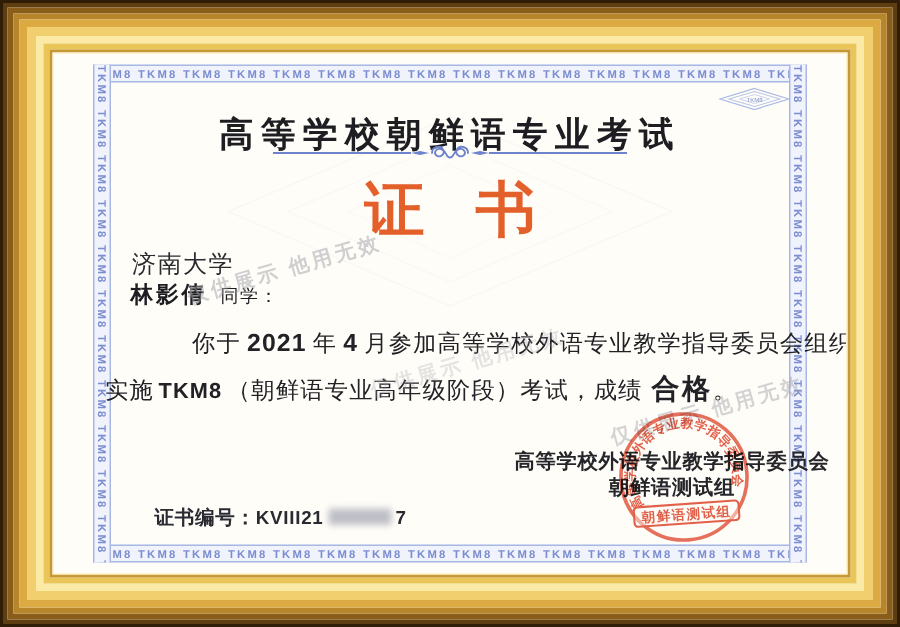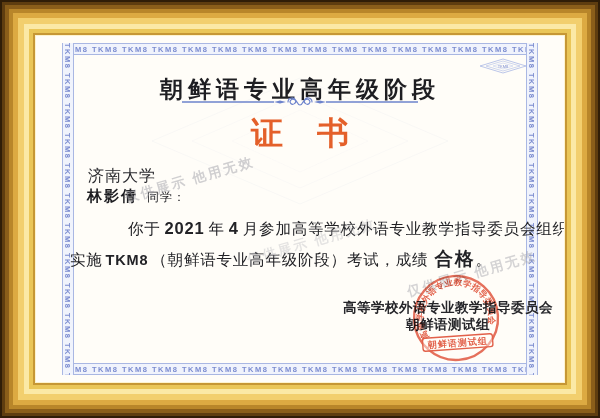--- a/index.html
+++ b/index.html
@@ -27,21 +27,21 @@
   .strip.bottom{bottom:7px;}
   .strip.v{top:7px;bottom:7px;width:12px;border-left:1px solid #a9b7e3;border-right:1px solid #a9b7e3;
            writing-mode:vertical-rl;line-height:11px;}
   .strip.left{left:26px;}
   .strip.right{right:26px;}
 
   
   .title{position:absolute;left:0;right:0;top:38px;text-align:center;font-size:23px;font-weight:bold;
          color:#1e1e22;letter-spacing:5px;z-index:2;}
   .divider{position:absolute;left:0;right:0;top:58px;text-align:center;z-index:2;}
-  .sealword{position:absolute;left:0;right:0;top:76px;text-align:center;font-size:32px;font-weight:bold;
+  .sealword{position:absolute;left:0;right:0;top:76px;text-align:center;font-size:40px;font-weight:bold;
             color:#e4602a;letter-spacing:34px;text-indent:34px;z-index:2;}
   .university{position:absolute;left:52px;top:130px;font-size:16px;color:#2a2a2e;letter-spacing:1px;z-index:2;}
   .studentline{position:absolute;left:51px;top:151px;z-index:2;color:#1d1d21;}
   .sname{font-size:15px;font-weight:bold;letter-spacing:2px;}
   .ssuffix{font-size:12px;margin-left:9px;letter-spacing:1px;}
   .bodyline{position:absolute;color:#222226;font-size:15.5px;letter-spacing:0.8px;z-index:2;white-space:nowrap;}
   .l1{left:92px;top:183px;}
   .l2{left:34px;top:210px;}
   .l3{left:92px;top:238px;}
   .num{font-family:"Liberation Sans",sans-serif;font-weight:bold;font-size:16.5px;margin:12px 4px;}
@@ -100,21 +100,21 @@
           <polygon points="24,1 47,8 24,15 1,8" fill="none" stroke="#aab8e4" stroke-width="0.8"></polygon>
           <polygon points="24,3 41,8 24,13 7,8" fill="none" stroke="#b9c4e8" stroke-width="0.7"></polygon>
           <polygon points="24,5 34,8 24,11 14,8" fill="none" stroke="#c4cfee" stroke-width="0.6"></polygon>
           <text x="24" y="10" text-anchor="middle" font-size="4" fill="#7b8cd0" font-family="Liberation Sans, sans-serif">TKM8</text>
         </svg>
 
         <div class="wm wm1">仅供展示 他用无效</div>
         <div class="wm wm2">仅供展示 他用无效</div>
         <div class="wm wm3">仅供展示 他用无效</div>
 
-        <div class="title">朝鲜语专业高年级阶段</div>
+        <div class="title">高等学校朝鲜语专业考试</div>
 
         <div class="divider">
           <svg width="236" height="16" viewBox="0 0 236 16">
             <line x1="0" y1="8" x2="92" y2="8" stroke="#6d83cc" stroke-width="1.3"></line>
             <polygon points="92,8 98,6.6 104,8 98,9.4" fill="#6d83cc"></polygon>
             <path d="M106,8 C106,3.5 112,2.5 113.5,6 C114.8,9 111,11.5 108.8,9.5 C106.8,7.7 109,4.6 112,5.4 C116,6.5 115,11 118,11 C121,11 120,6.5 124,5.4 C127,4.6 129.2,7.7 127.2,9.5 C125,11.5 121.2,9 122.5,6 C124,2.5 130,3.5 130,8" fill="none" stroke="#6d83cc" stroke-width="1.2" stroke-linecap="round"></path>
             <polygon points="132,8 138,6.6 144,8 138,9.4" fill="#6d83cc"></polygon>
             <line x1="144" y1="8" x2="236" y2="8" stroke="#6d83cc" stroke-width="1.3"></line>
           </svg>
         </div>
@@ -143,20 +143,23 @@
           <defs>
             <path id="stamp-arc" d="M 23 68.9 A 33 33 0 1 1 77 68.9" fill="none"></path>
           </defs>
           <text font-size="8.5" fill="#df5038" letter-spacing="0.2" font-weight="bold">
             <textPath href="#stamp-arc" startOffset="2">高等学校外语专业教学指导委员会</textPath>
           </text>
           <rect x="15" y="68" width="70" height="13" rx="2.5" fill="rgba(255,255,255,0.45)" stroke="#df5038" stroke-width="1.4"></rect>
           <text x="50" y="78" text-anchor="middle" font-size="9" font-weight="bold" fill="#df5038" letter-spacing="1">朝鲜语测试组</text>
         </svg>
 
+        <div class="footer-group fg1">
+          <span>证书编号：</span><span class="digits">KVIII21</span><span class="blurbox blur1"></span><span class="digits">7</span>
+        </div>
 
       </div>
 
     </div>
                     </div>
                   </div>
                 </div>
               </div>
             </div>
           </div>

